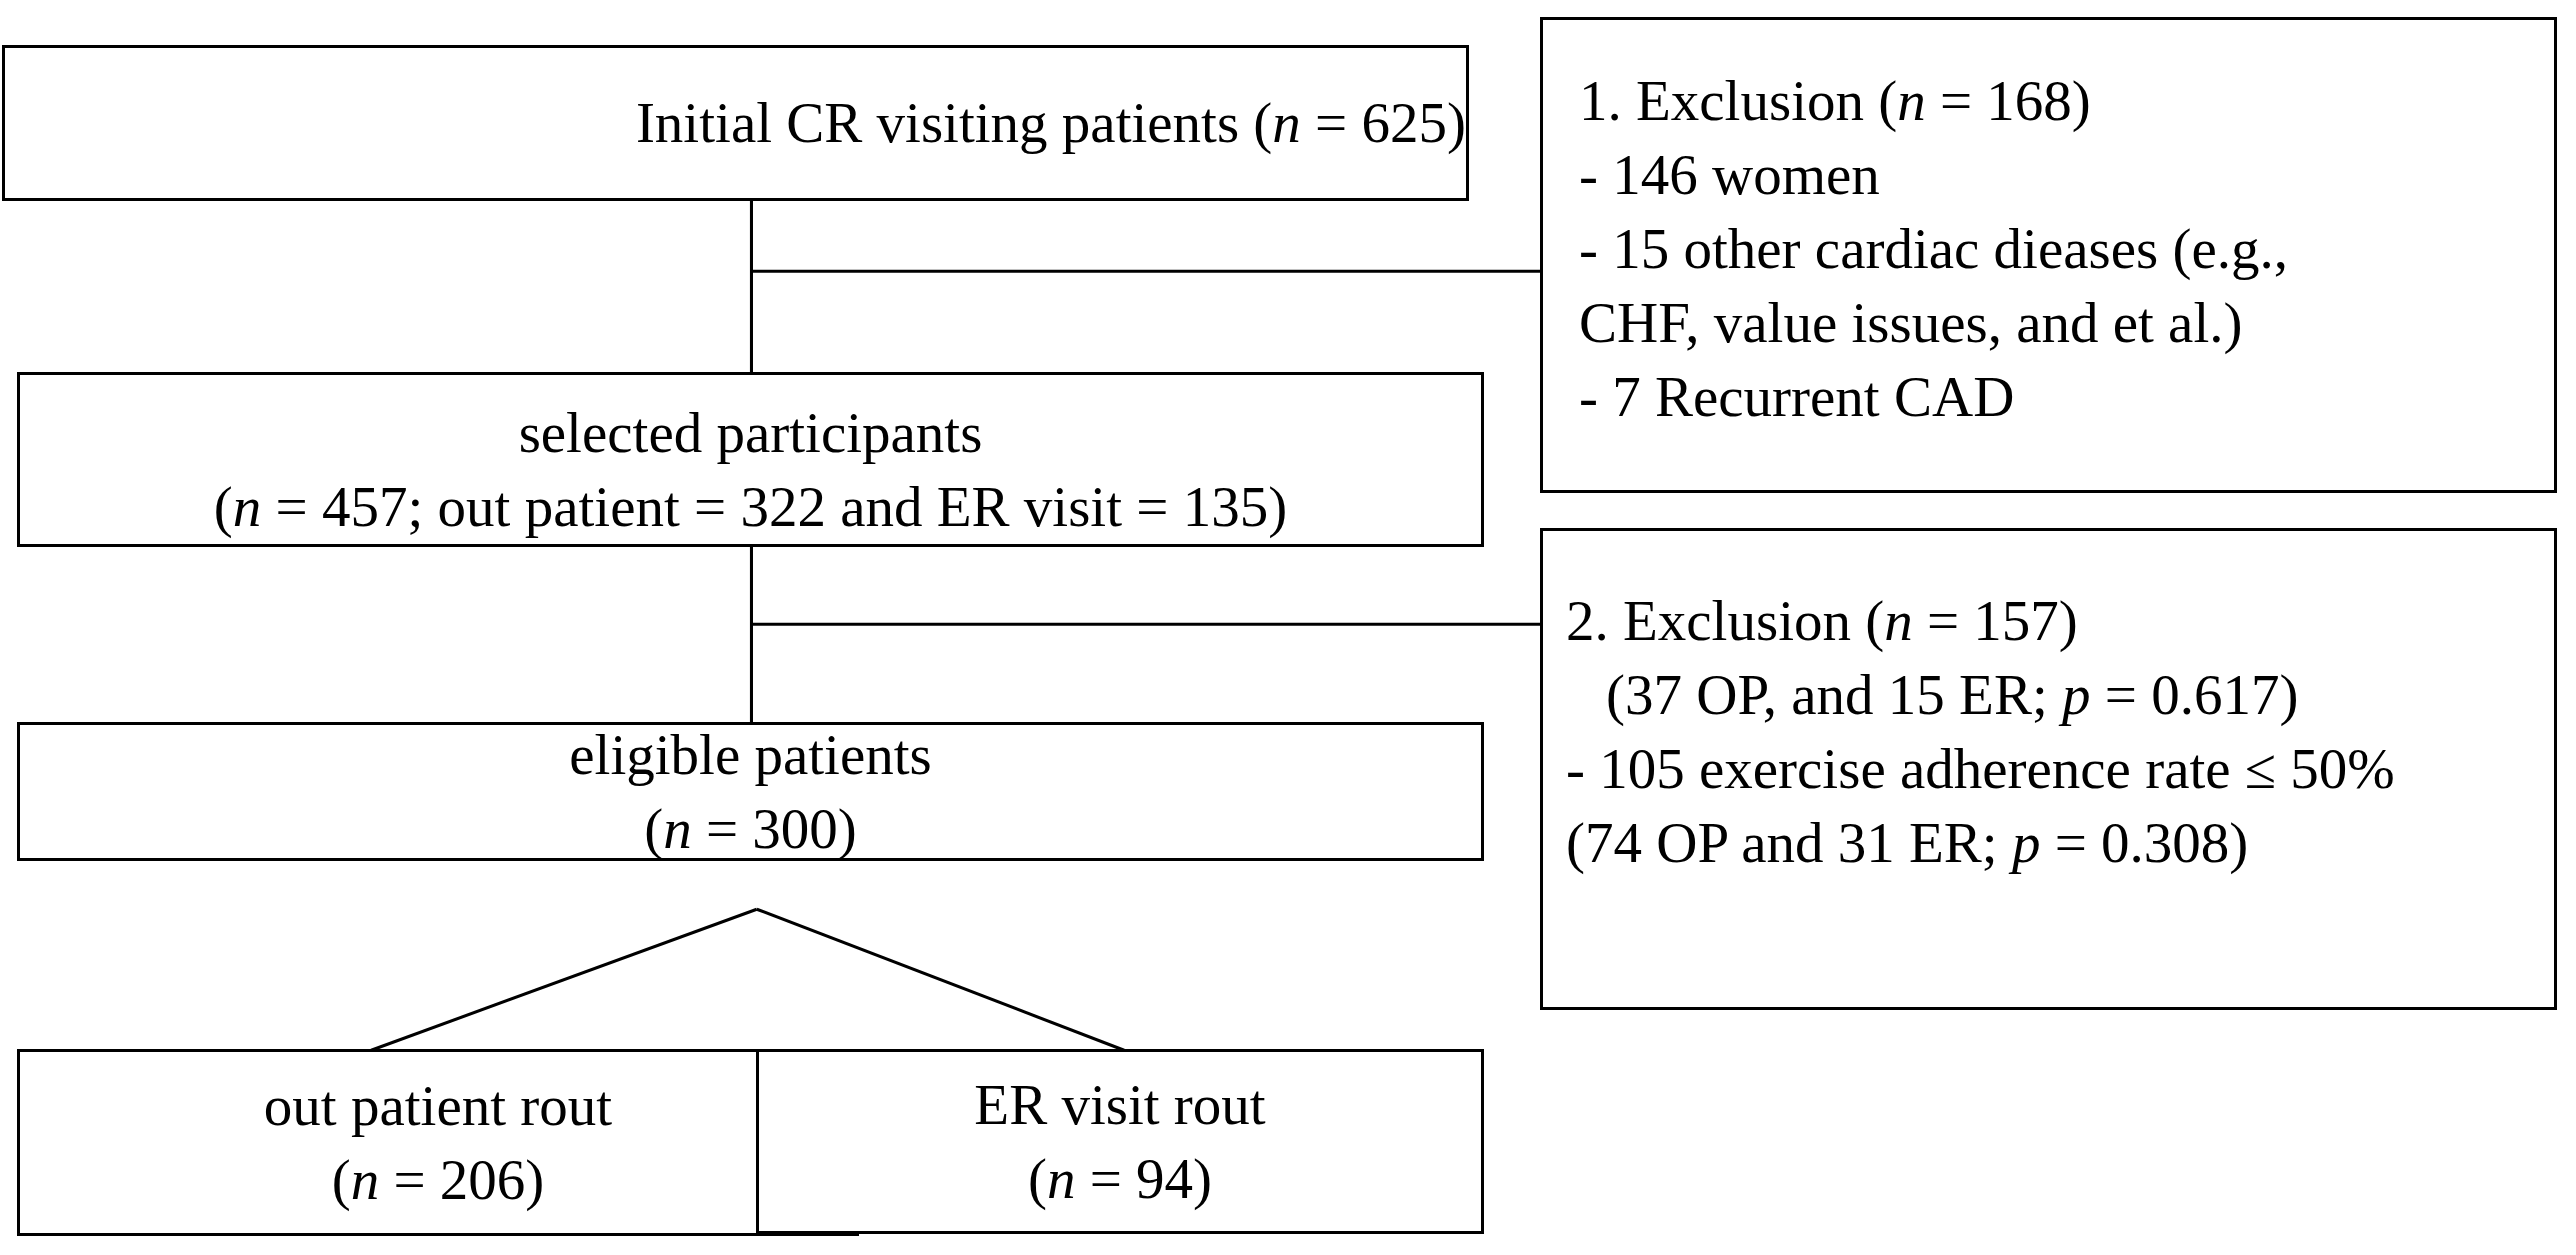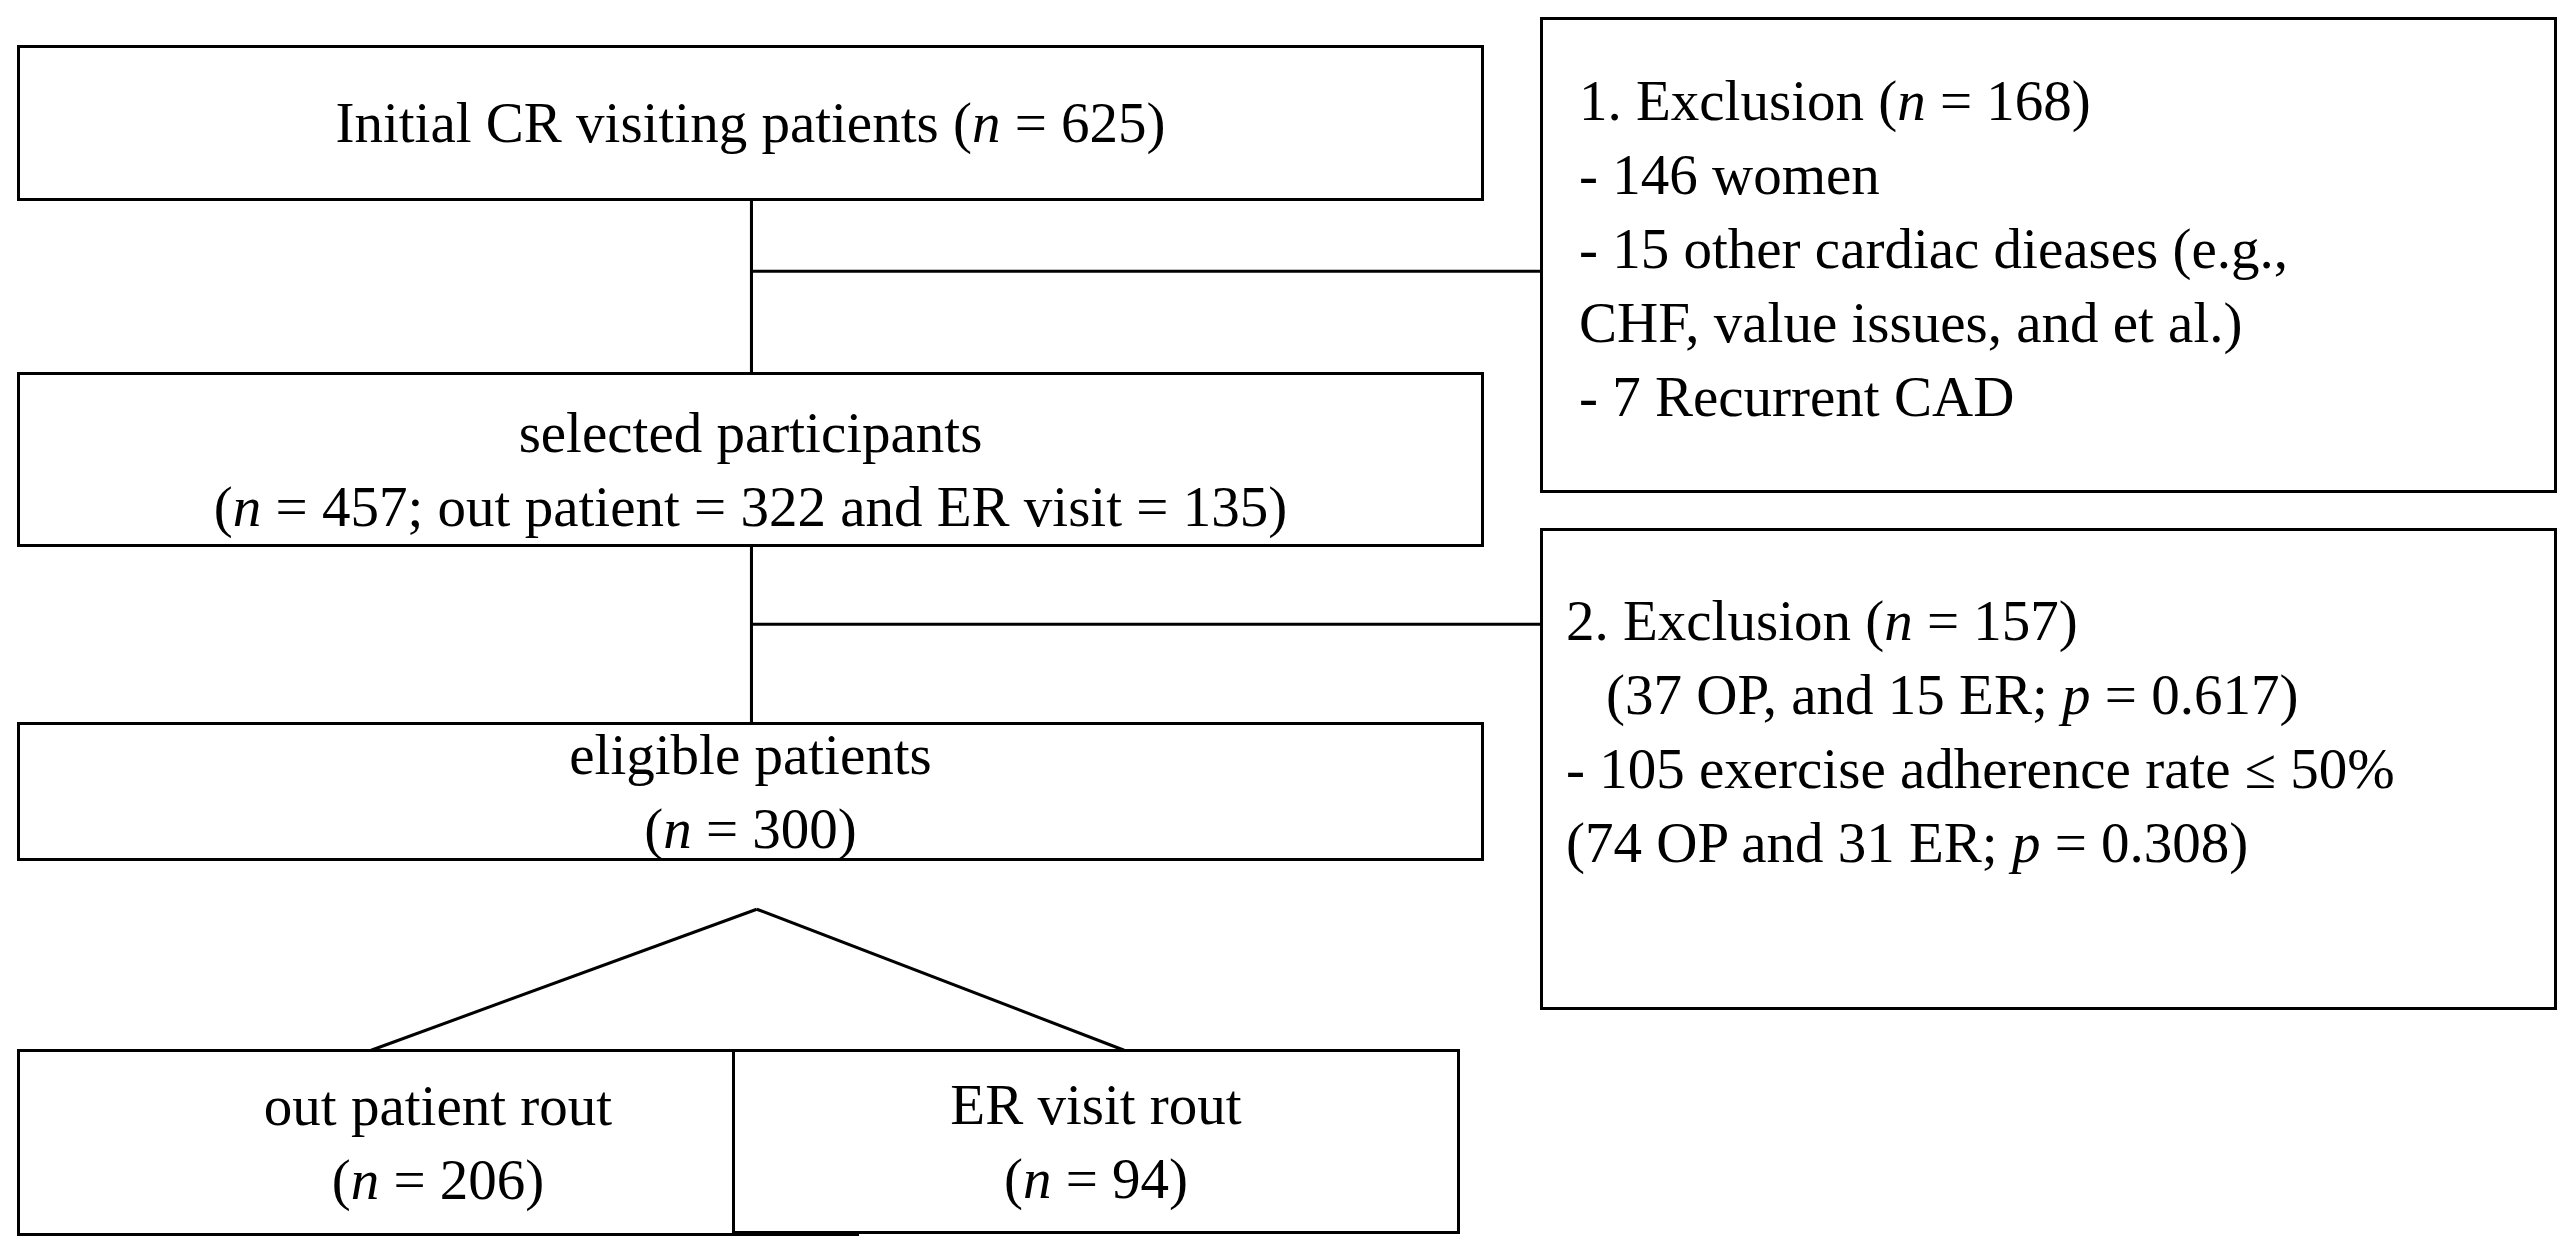--- a/index.html
+++ b/index.html
@@ -40,25 +40,25 @@
     text-align: center;
   }
   .box--list {
     text-align: left;
   }
   .line { white-space: pre; }
   .line--indent { padding-left: 40px; }
   .var { font-style: italic; }
 
   
-  #box-initial   { left: 17px;   top: 45px;   width: 1467px; height: 156px; }
+  #box-initial   { left: 2px;   top: 45px;   width: 1467px; height: 156px; align-items: flex-end; }
   #box-selected  { left: 17px;   top: 372px;  width: 1467px; height: 175px; justify-content: flex-end; }
   #box-eligible  { left: 17px;   top: 722px;  width: 1467px; height: 139px; }
   #box-outpatient{ left: 17px;   top: 1049px; width: 842px;  height: 187px; }
-  #box-ervisit   { left: 732px;  top: 1049px; width: 728px;  height: 185px; }
+  #box-ervisit   { left: 756px;  top: 1049px; width: 728px;  height: 185px; }
 
   
   #box-exclusion1 { left: 1540px; top: 17px;  width: 1017px; height: 476px; padding: 44px 23px 0 36px; }
   #box-exclusion2 { left: 1540px; top: 528px; width: 1017px; height: 482px; padding: 53px 23px 0 23px; }
 </style>
 </head>
 <body>
 
 <div id="diagram">
 

